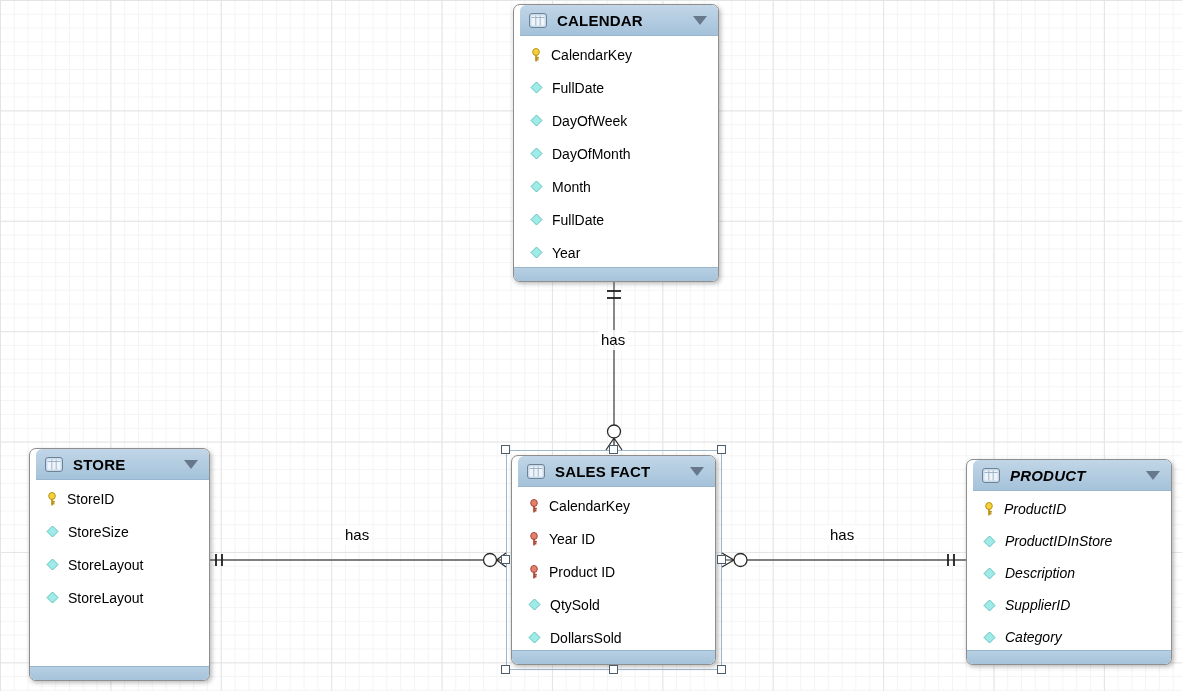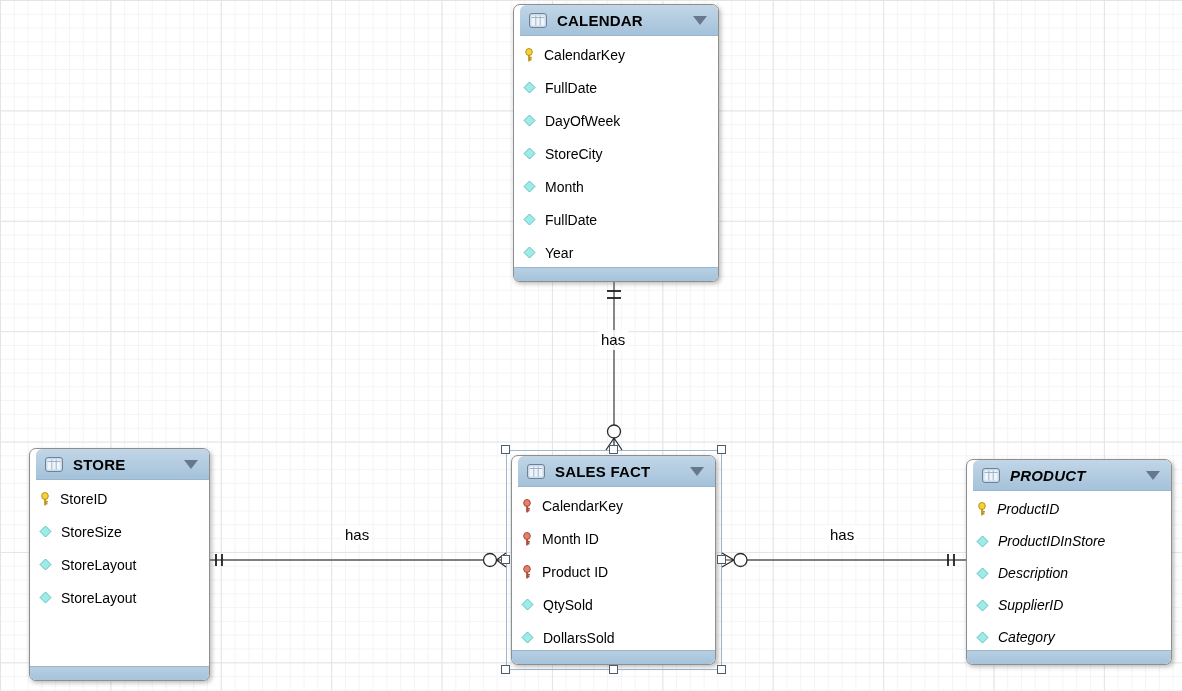--- a/index.html
+++ b/index.html
@@ -25,21 +25,21 @@
     padding:0 9px;border-radius:6px 6px 0 0;
     background:linear-gradient(#c2d6e7,#a4c2da);
     border-bottom:1px solid #98b6ce;
     margin-left:6px;
   }
   .tbl-title{font-size:15px;font-weight:bold;color:#000;flex:1;letter-spacing:.2px;}
   .arrow-down{
     width:0;height:0;border-left:7px solid transparent;border-right:7px solid transparent;
     border-top:9px solid #68788c;margin-right:2px;
   }
-  .tbl-body{flex:1 1 auto;padding-top:2px;overflow:hidden;}
+  .tbl-body{flex:1 1 auto;padding-top:2px;overflow:hidden;margin-left:7px;}
   .field{height:33px;display:flex;align-items:center;gap:9px;padding:0 9px;}
   .tbl-compact .field{height:32px;}
   .f-label{font-size:14px;color:#000;white-space:nowrap;}
   .tbl-footer{
     flex:0 0 13px;height:13px;background:linear-gradient(#b7cfe2,#a5c3db);
     border-top:1px solid #98b6ce;border-radius:0 0 6px 6px;
   }
   .i{flex:0 0 auto;}
   .pk-head{fill:#f4d23a;stroke:#bb9215;stroke-width:1;}
   .pk-stem{stroke:#bb9215;stroke-width:1.7;fill:none;stroke-linecap:round;}
@@ -144,21 +144,21 @@
       <div class="field">
         <svg class="i" width="13" height="13" viewBox="0 0 13 13">
             <path class="col-diamond" d="M6.5 1 12 6.5 6.5 12 1 6.5Z"></path>
           </svg>
         <span class="f-label">DayOfWeek</span>
       </div>
       <div class="field">
         <svg class="i" width="13" height="13" viewBox="0 0 13 13">
             <path class="col-diamond" d="M6.5 1 12 6.5 6.5 12 1 6.5Z"></path>
           </svg>
-        <span class="f-label">StoreCity</span>
+        <span class="f-label">DayOfMonth</span>
       </div>
       <div class="field">
         <svg class="i" width="13" height="13" viewBox="0 0 13 13">
             <path class="col-diamond" d="M6.5 1 12 6.5 6.5 12 1 6.5Z"></path>
           </svg>
         <span class="f-label">Month</span>
       </div>
       <div class="field">
         <svg class="i" width="13" height="13" viewBox="0 0 13 13">
             <path class="col-diamond" d="M6.5 1 12 6.5 6.5 12 1 6.5Z"></path>
@@ -231,21 +231,21 @@
             <ellipse class="fk-head" cx="6" cy="4" rx="3.3" ry="3.5"></ellipse>
             <path class="fk-stem" d="M6 7.5v5.2M6 9.7h2.1M6 11.7h1.7"></path>
           </svg>
         <span class="f-label">CalendarKey</span>
       </div>
       <div class="field">
         <svg class="i" width="12" height="14" viewBox="0 0 12 14">
             <ellipse class="fk-head" cx="6" cy="4" rx="3.3" ry="3.5"></ellipse>
             <path class="fk-stem" d="M6 7.5v5.2M6 9.7h2.1M6 11.7h1.7"></path>
           </svg>
-        <span class="f-label">Month ID</span>
+        <span class="f-label">Year ID</span>
       </div>
       <div class="field">
         <svg class="i" width="12" height="14" viewBox="0 0 12 14">
             <ellipse class="fk-head" cx="6" cy="4" rx="3.3" ry="3.5"></ellipse>
             <path class="fk-stem" d="M6 7.5v5.2M6 9.7h2.1M6 11.7h1.7"></path>
           </svg>
         <span class="f-label">Product ID</span>
       </div>
       <div class="field">
         <svg class="i" width="13" height="13" viewBox="0 0 13 13">

